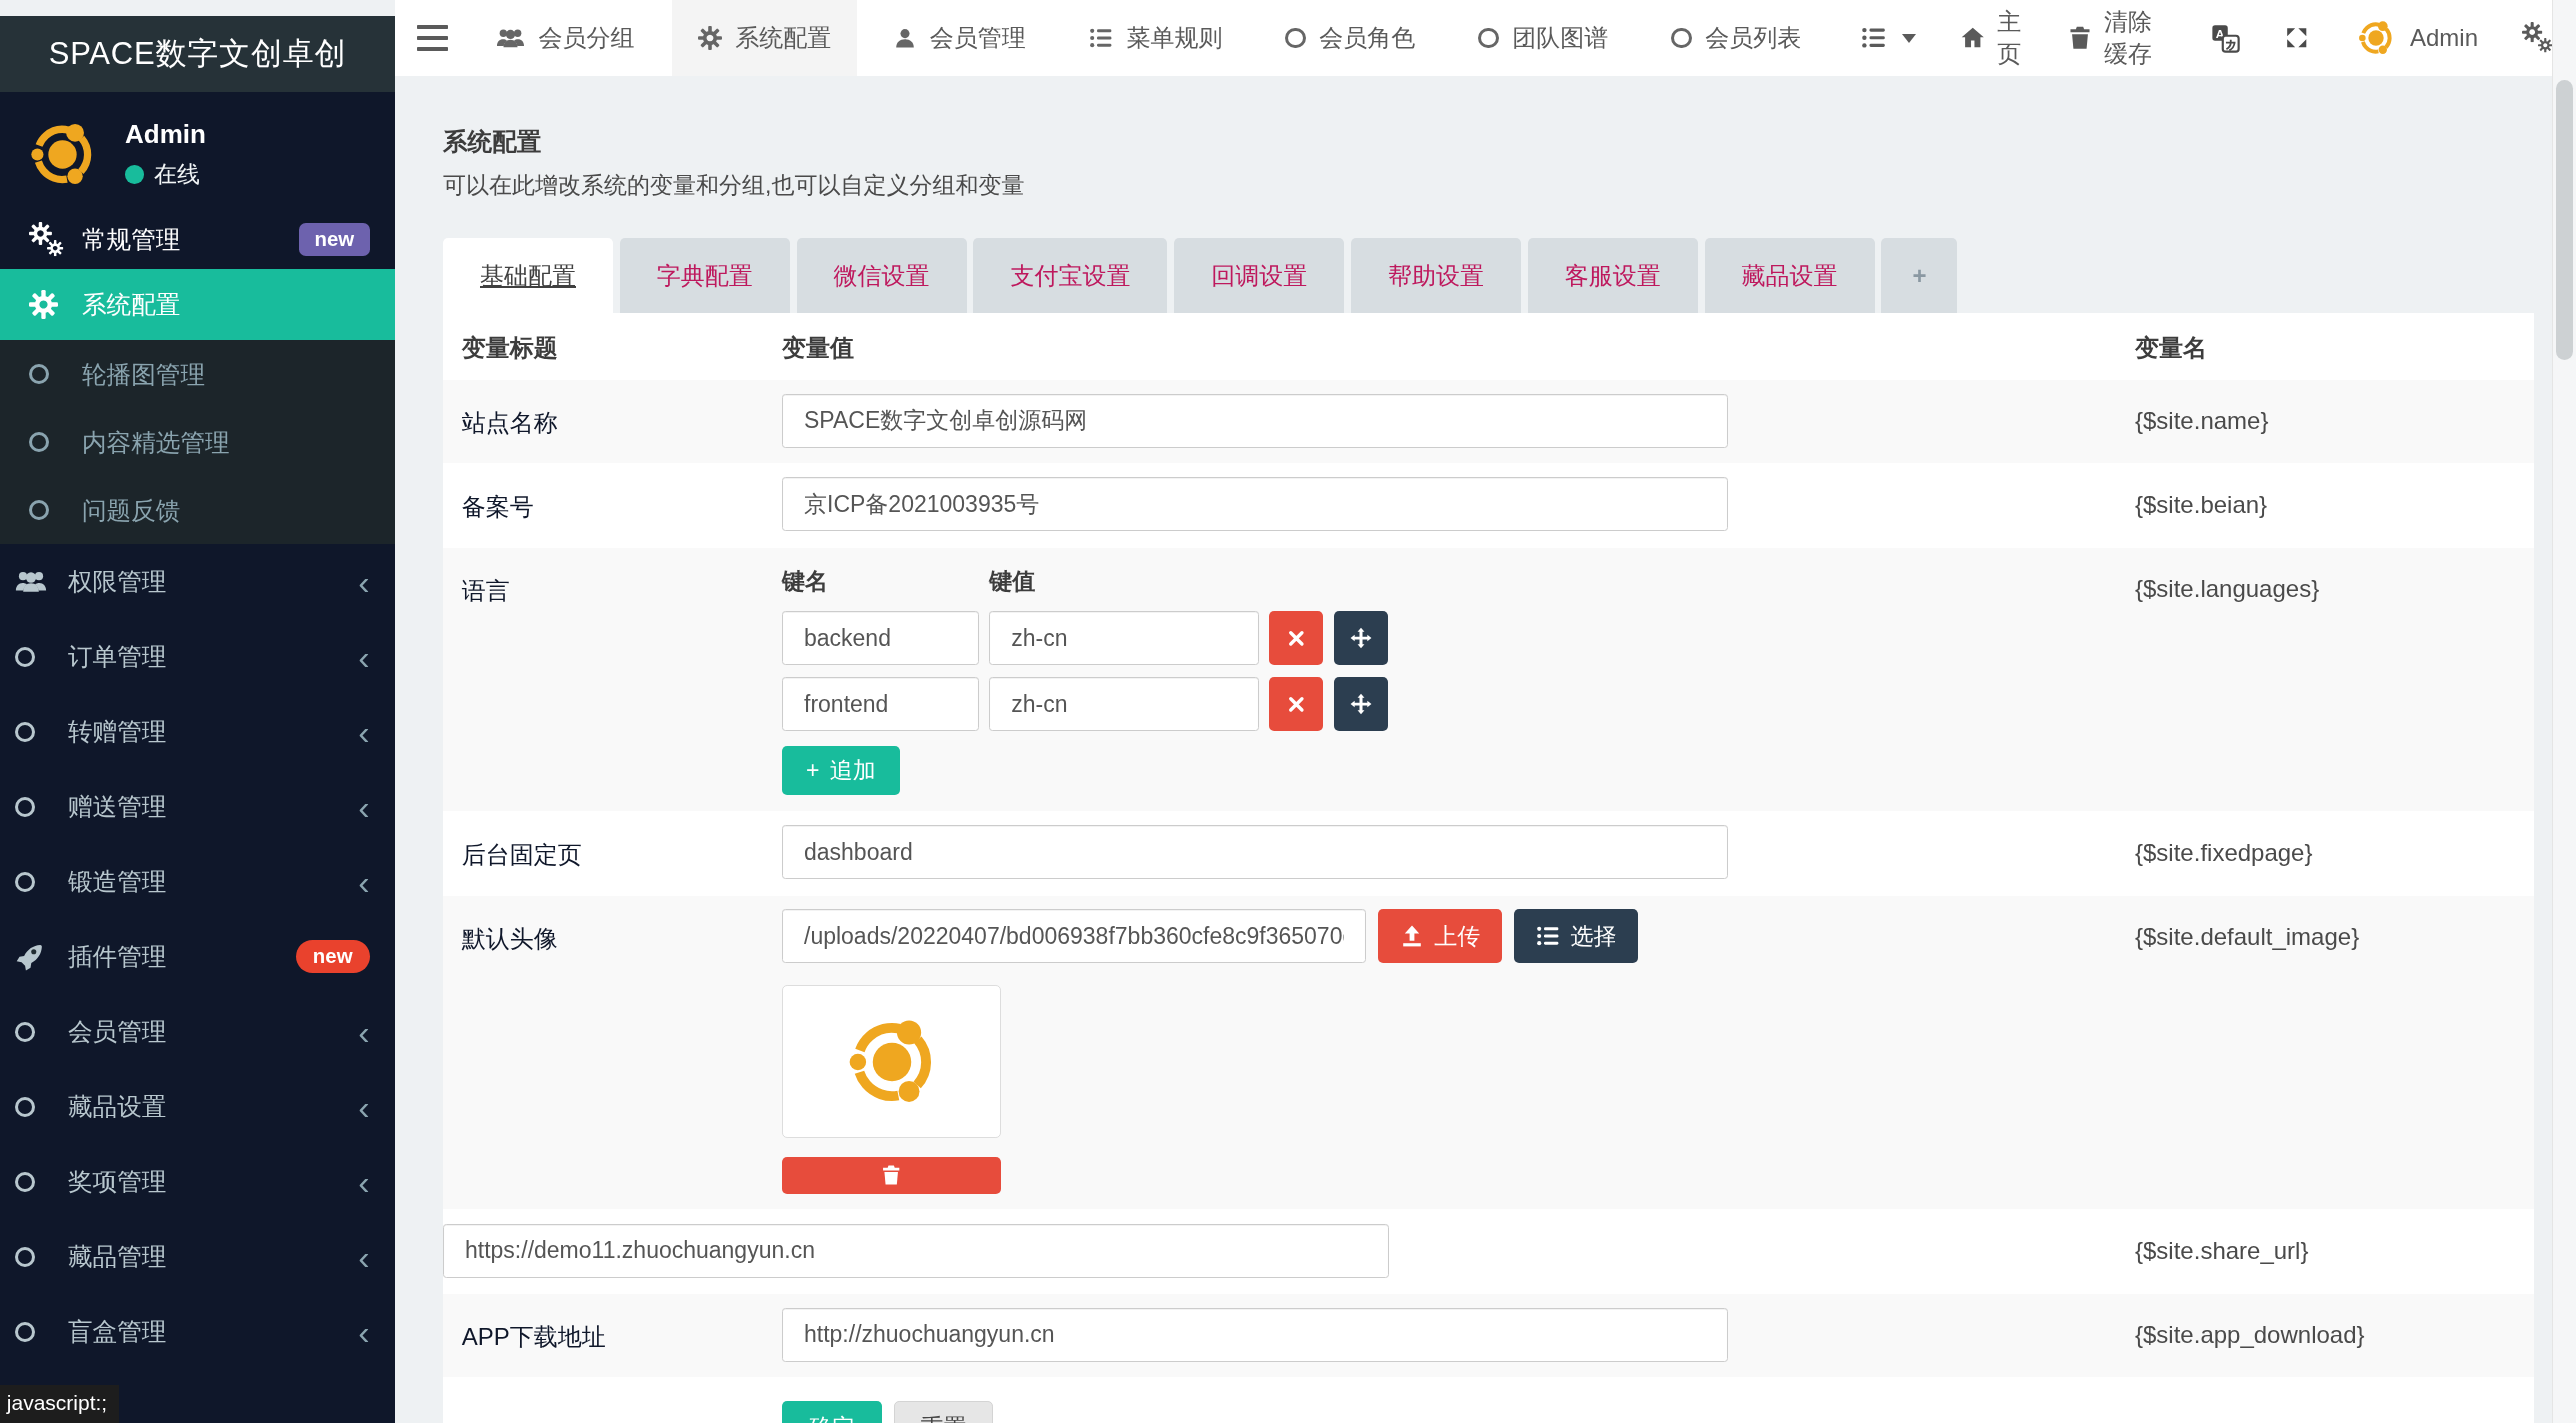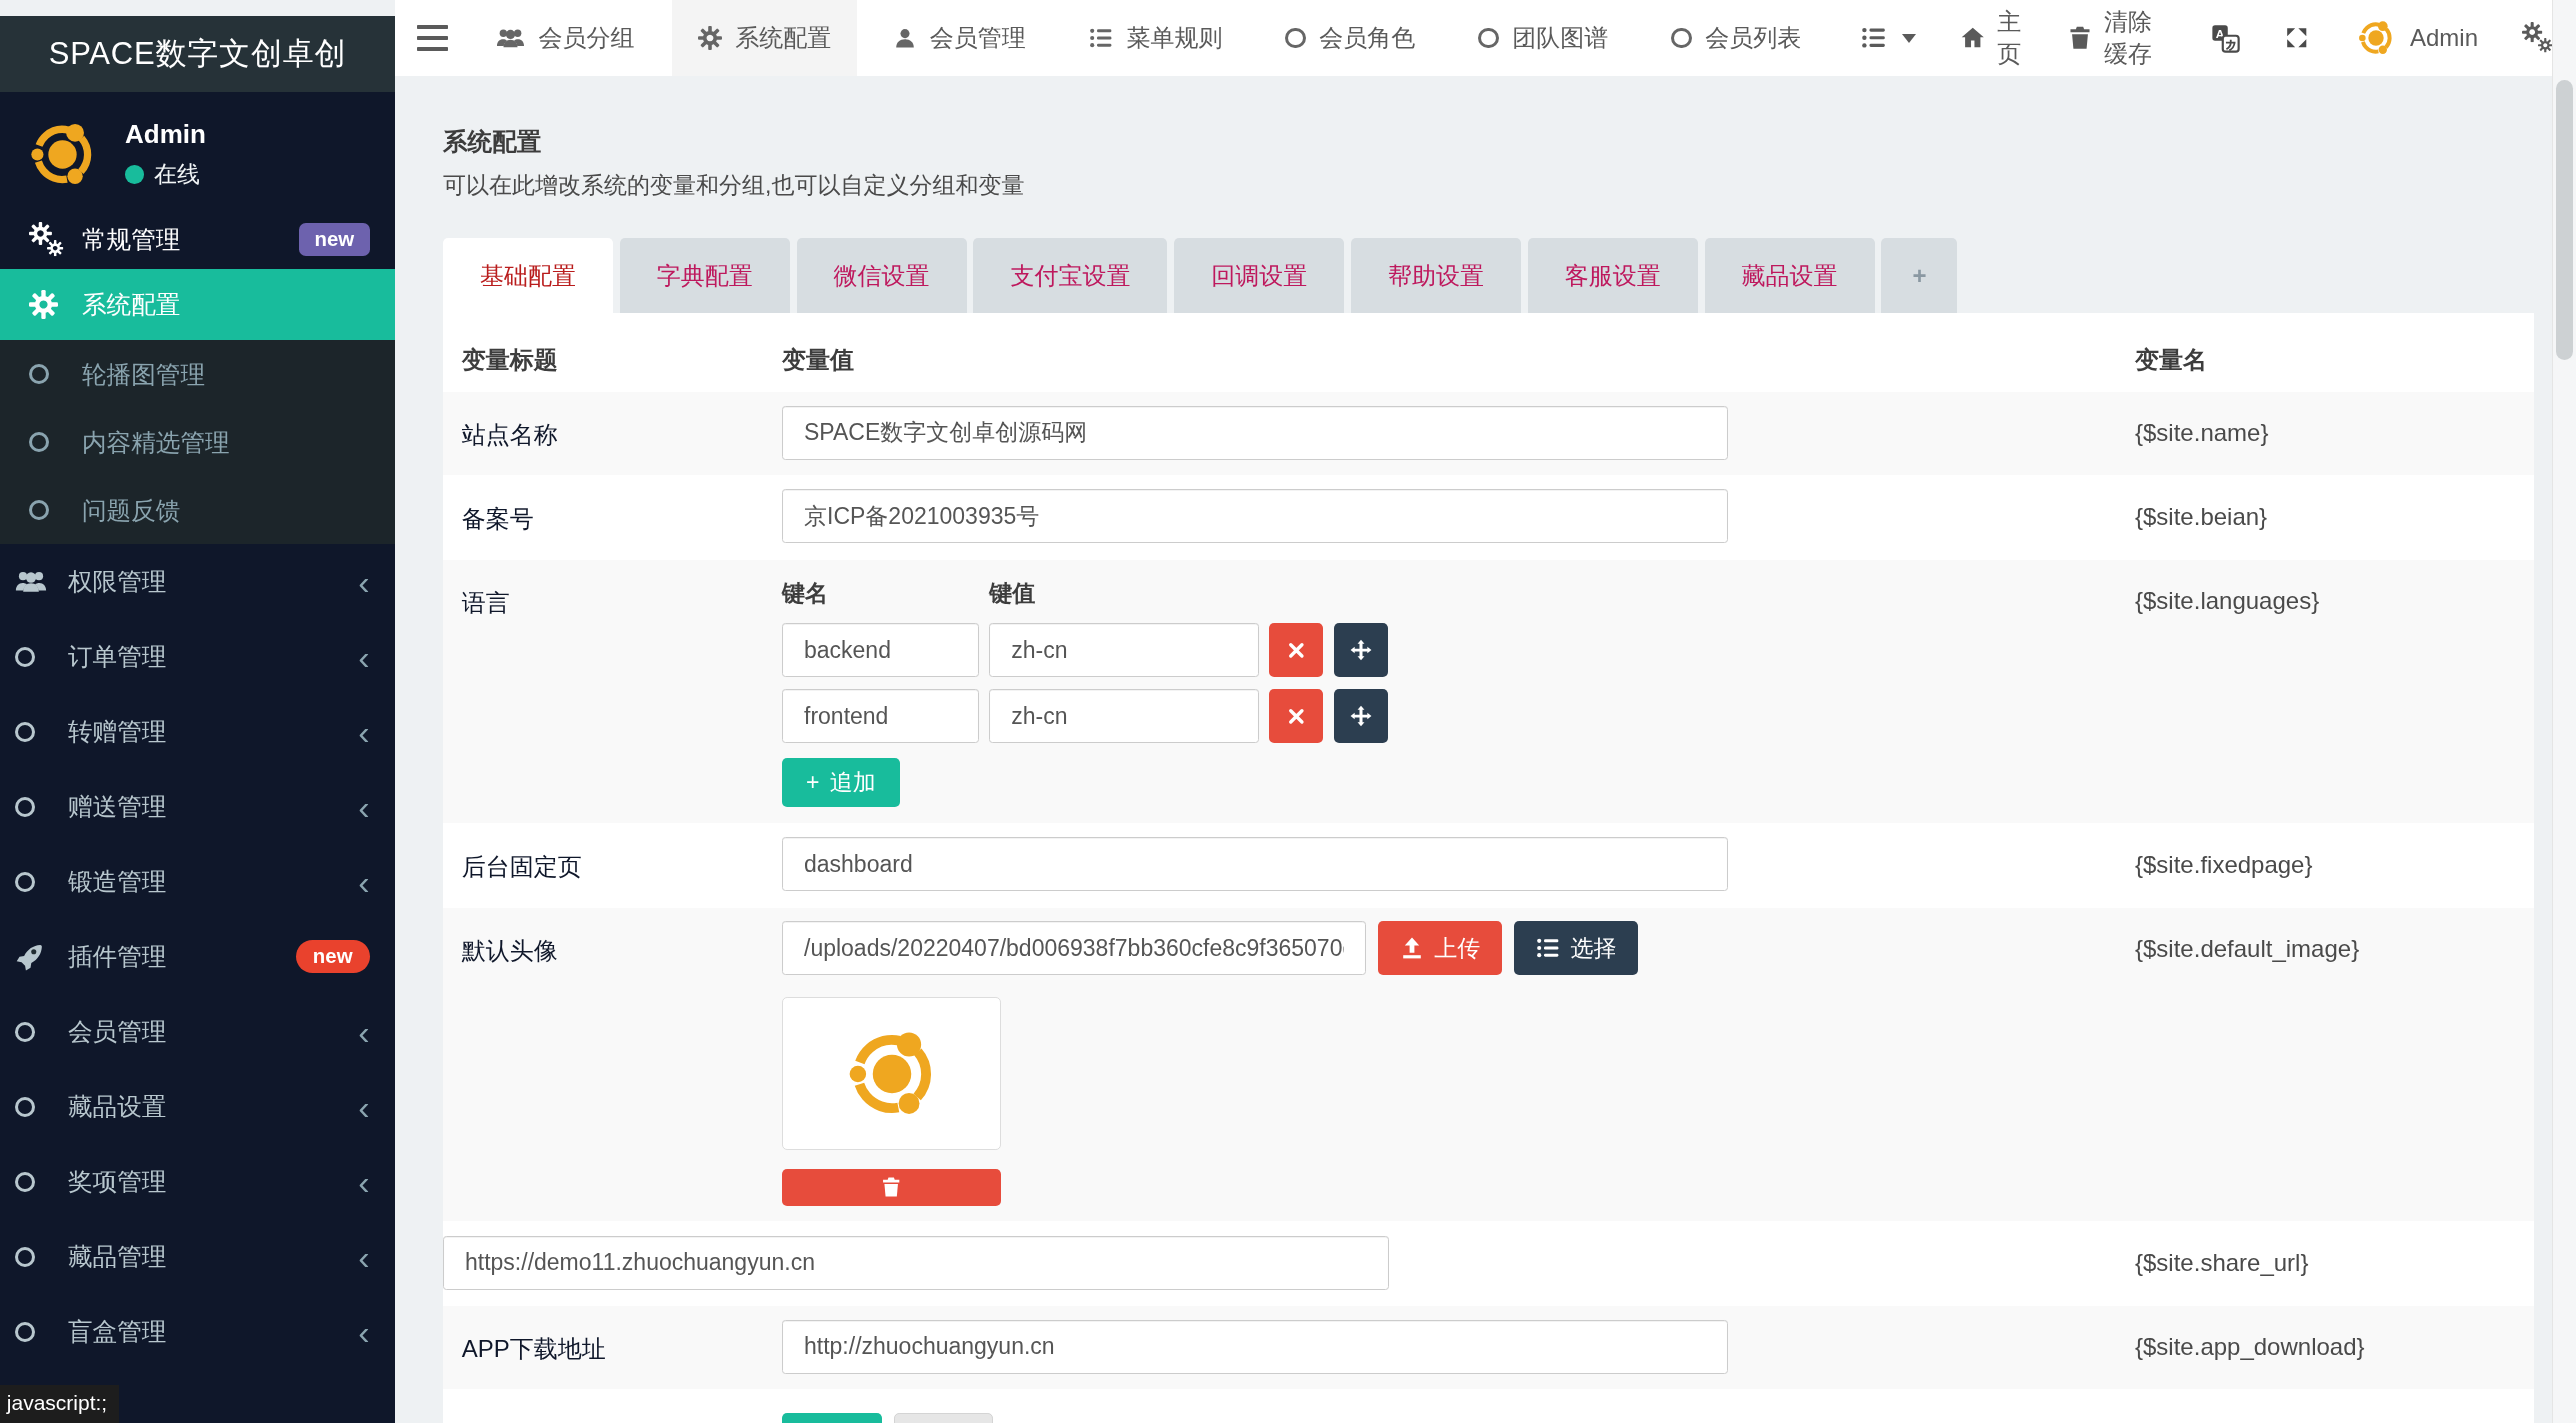--- a/index.html
+++ b/index.html
@@ -47,29 +47,29 @@
   .tr-item { display:flex; align-items:center; gap:12px; padding:0 22px; color:#5a5a5a; font-size:24px; cursor:pointer; }
   .caret-down { width:0; height:0; border-left:7.6px solid transparent; border-right:7.6px solid transparent; border-top:9.3px solid #5a5a5a; margin-left:3.4px; }
   .mini-avatar { width:44px; height:44px; border-radius:50%; overflow:hidden; }
 
   
   .content { position:absolute; left:395px; top:76px; right:0; bottom:0; background:#eef1f3; padding:49px 42px 0 48px; overflow:hidden; }
   .page-title { font-size:24.6px; font-weight:bold; color:#3c3c3c; margin-bottom:12px; }
   .page-subtitle { font-size:23px; color:#4a4a4a; }
   .cfg-tabs { display:flex; gap:6.8px; margin-top:37px; }
   .cfg-tab { height:75px; display:flex; align-items:center; padding:0 37px; background:#d7dde1; color:#be185d; font-size:24px; border-radius:5.1px 5.1px 0 0; cursor:pointer; white-space:nowrap; }
-  .cfg-tab.active { background:#fff; color:#b91c1c; }
+  .cfg-tab.active { background:#fff; color:#404040;text-decoration:underline; }
   .cfg-tab.plus { padding:0 31px; font-weight:bold; color:#8a98a2; }
 
   .panel { background:#fff; min-height:1103px; padding:0 0 0 0; }
   .thead { display:flex; padding:18.7px 0 15.3px 0; }
   .c-label { width:339px; padding-left:18.7px; font-size:24px; }
   .c-value { flex:1; font-size:24px; }
   .c-name  { width:399px; font-size:24px; }
-  .thead .c-label, .thead .c-value, .thead .c-name { font-weight:bold; color:#3d3d3d;margin-top:12px; }
+  .thead .c-label, .thead .c-value, .thead .c-name { font-weight:bold; color:#3d3d3d; }
 
   .trow { display:flex; padding:13.6px 0 15.3px 0; border-top:1.7px solid #fff; }
   .trow.striped { background:#f9f9f9; }
   .trow .c-label { padding-top:13.6px; color:#0f172a; }
   .trow .c-name { padding-top:13.6px; color:#4a4a4a; }
 
   .form-control { height:54px; border:0.8px solid #ccc; border-radius:3.4px; font-size:23px; color:#555;
       padding:0 21px; font-family:inherit; outline:none; box-shadow:inset 0 0.8px 0.8px rgba(0,0,0,.07); background:#fff; }
   .w-full { width:946px; }
 

